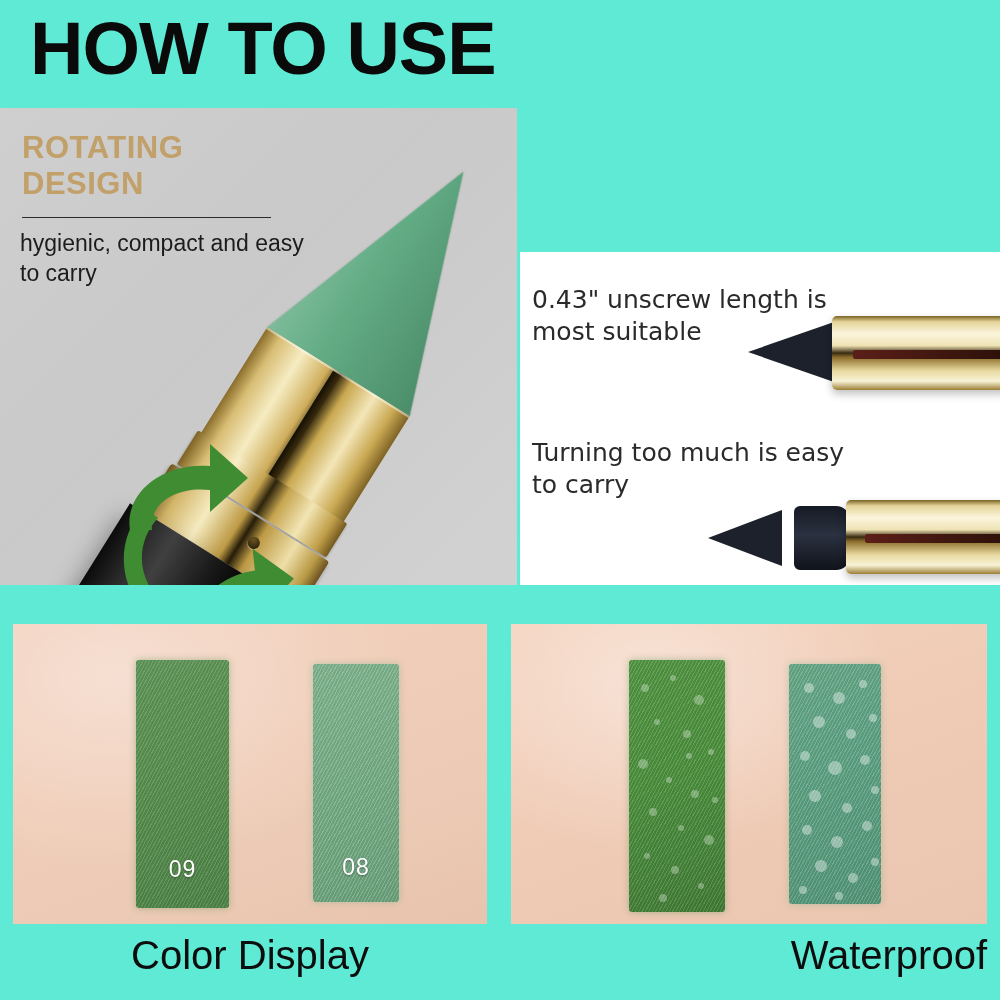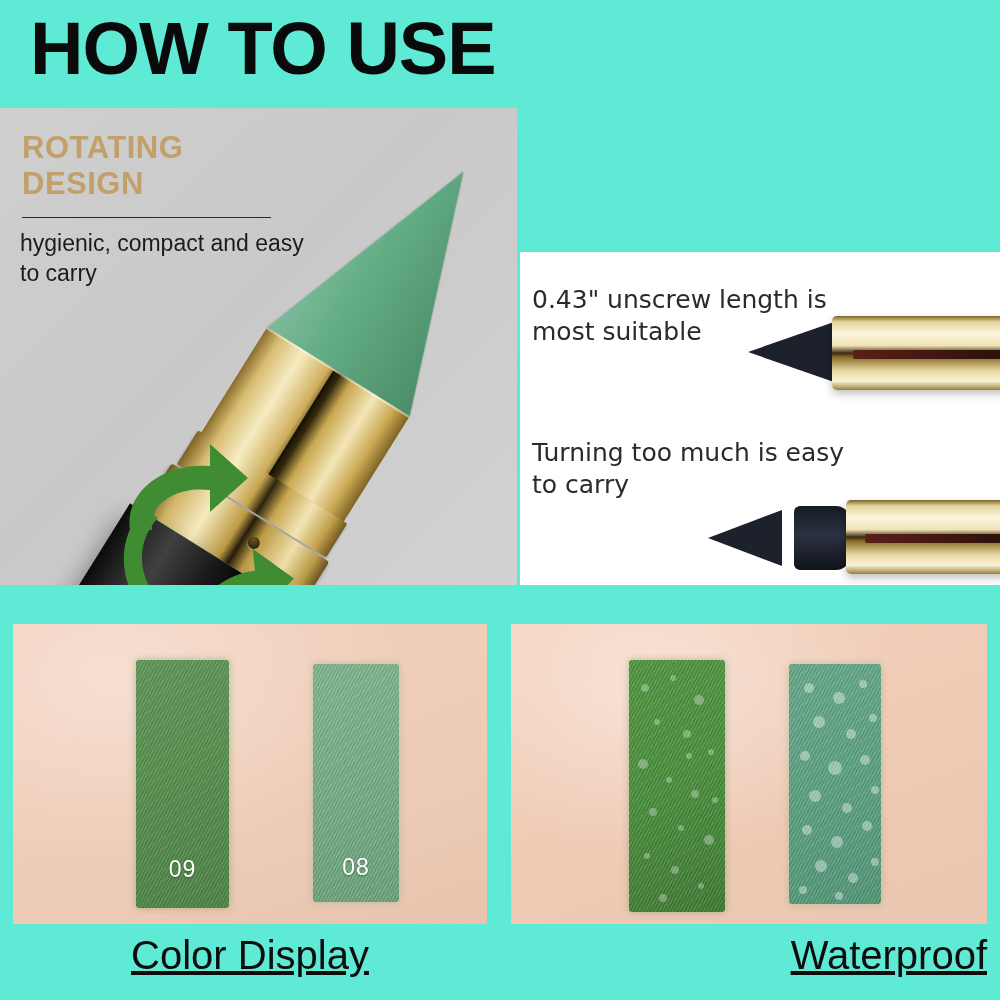--- a/index.html
+++ b/index.html
@@ -182,21 +182,20 @@
     text-shadow:0 1px 2px rgba(0,0,0,.35);
   }
   .droplets{position:absolute;inset:0;pointer-events:none;}
   .droplets svg{width:100%;height:100%;}
 
   .panel-caption{
     position:absolute;top:930px;height:50px;
     font-size:40px;font-weight:400;color:#0d0d0d;text-align:center;
     line-height:50px;
     font-family:"Liberation Sans","DejaVu Sans",sans-serif;
-    text-decoration:underline;
   }
   .cap-left{left:13px;width:474px;}
   .cap-right{left:511px;width:476px;text-align:right;}
 </style>
 </head>
 <body>
 
 <div id="page">
 
   <div class="title">HOW TO USE</div>

